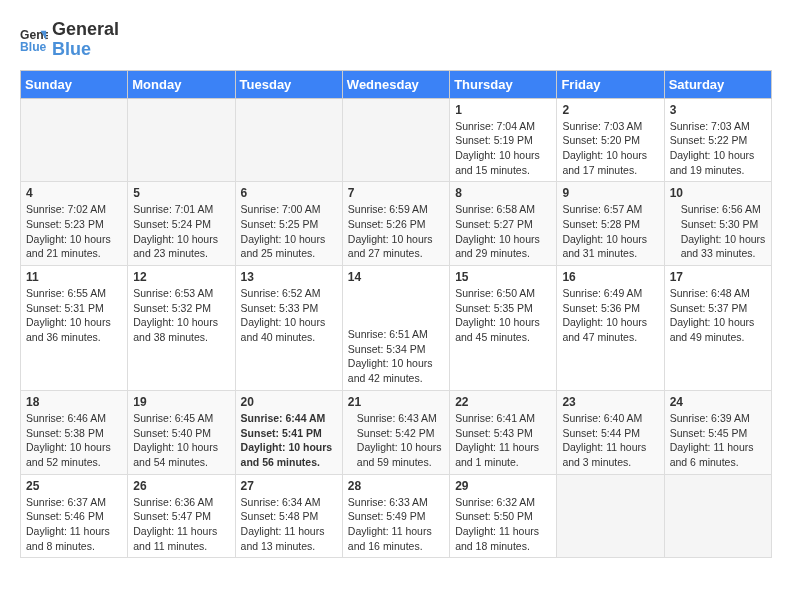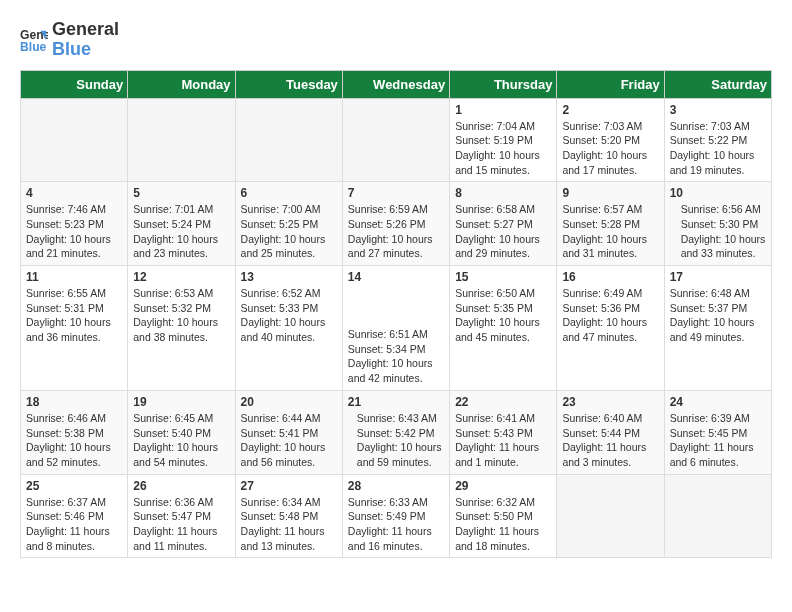--- a/index.html
+++ b/index.html
@@ -45,26 +45,26 @@
     .subtitle {
       font-size: 16px;
       color: #555;
     }
     table {
       width: 100%;
       border-collapse: collapse;
       table-layout: fixed;
     }
     thead tr th {
-      background-color: #15803d;
+      background-color: #3b82f6;
       color: #fff;
       padding: 6px 4px;
       font-size: 13px;
       font-weight: bold;
-      text-align: right;
+      text-align: left;
       border: 1px solid #ccc;
       margin-top: 7px;
     }
     tbody tr td {
       vertical-align: top;
       padding: 4px 5px;
       font-size: 11px;
       color: #333;
       border: 1px solid #ddd;
       height: 80px;
@@ -143,21 +143,21 @@
           <span class="day-num">3</span>
           <div class="day-info" style="white-space: pre-line;">Sunrise: 7:03 AM
 Sunset: 5:22 PM
 Daylight: 10 hours
 and 19 minutes.</div>
         </td>
       </tr>
       <tr>
         <td>
           <span class="day-num">4</span>
-          <div class="day-info" style="white-space: pre-line;">Sunrise: 7:46 AM
+          <div class="day-info" style="white-space: pre-line;">Sunrise: 7:02 AM
 Sunset: 5:23 PM
 Daylight: 10 hours
 and 21 minutes.</div>
         </td>
         <td>
           <span class="day-num">5</span>
           <div class="day-info" style="white-space: pre-line;">Sunrise: 7:01 AM
 Sunset: 5:24 PM
 Daylight: 10 hours
 and 23 minutes.</div>
@@ -259,21 +259,21 @@
         </td>
         <td>
           <span class="day-num">19</span>
           <div class="day-info" style="white-space: pre-line;">Sunrise: 6:45 AM
 Sunset: 5:40 PM
 Daylight: 10 hours
 and 54 minutes.</div>
         </td>
         <td>
           <span class="day-num">20</span>
-          <div class="day-info" style="white-space: pre-line;">Sunrise: 6:44 AM
+          <div class="day-info" style="white-space: pre-line; font-weight: bold;">Sunrise: 6:44 AM
 Sunset: 5:41 PM
 Daylight: 10 hours
 and 56 minutes.</div>
         </td>
         <td>
           <span class="day-num">21</span>
           <div class="day-info" style="white-space: pre-line; margin-left: 9px;">Sunrise: 6:43 AM
 Sunset: 5:42 PM
 Daylight: 10 hours
 and 59 minutes.</div>

